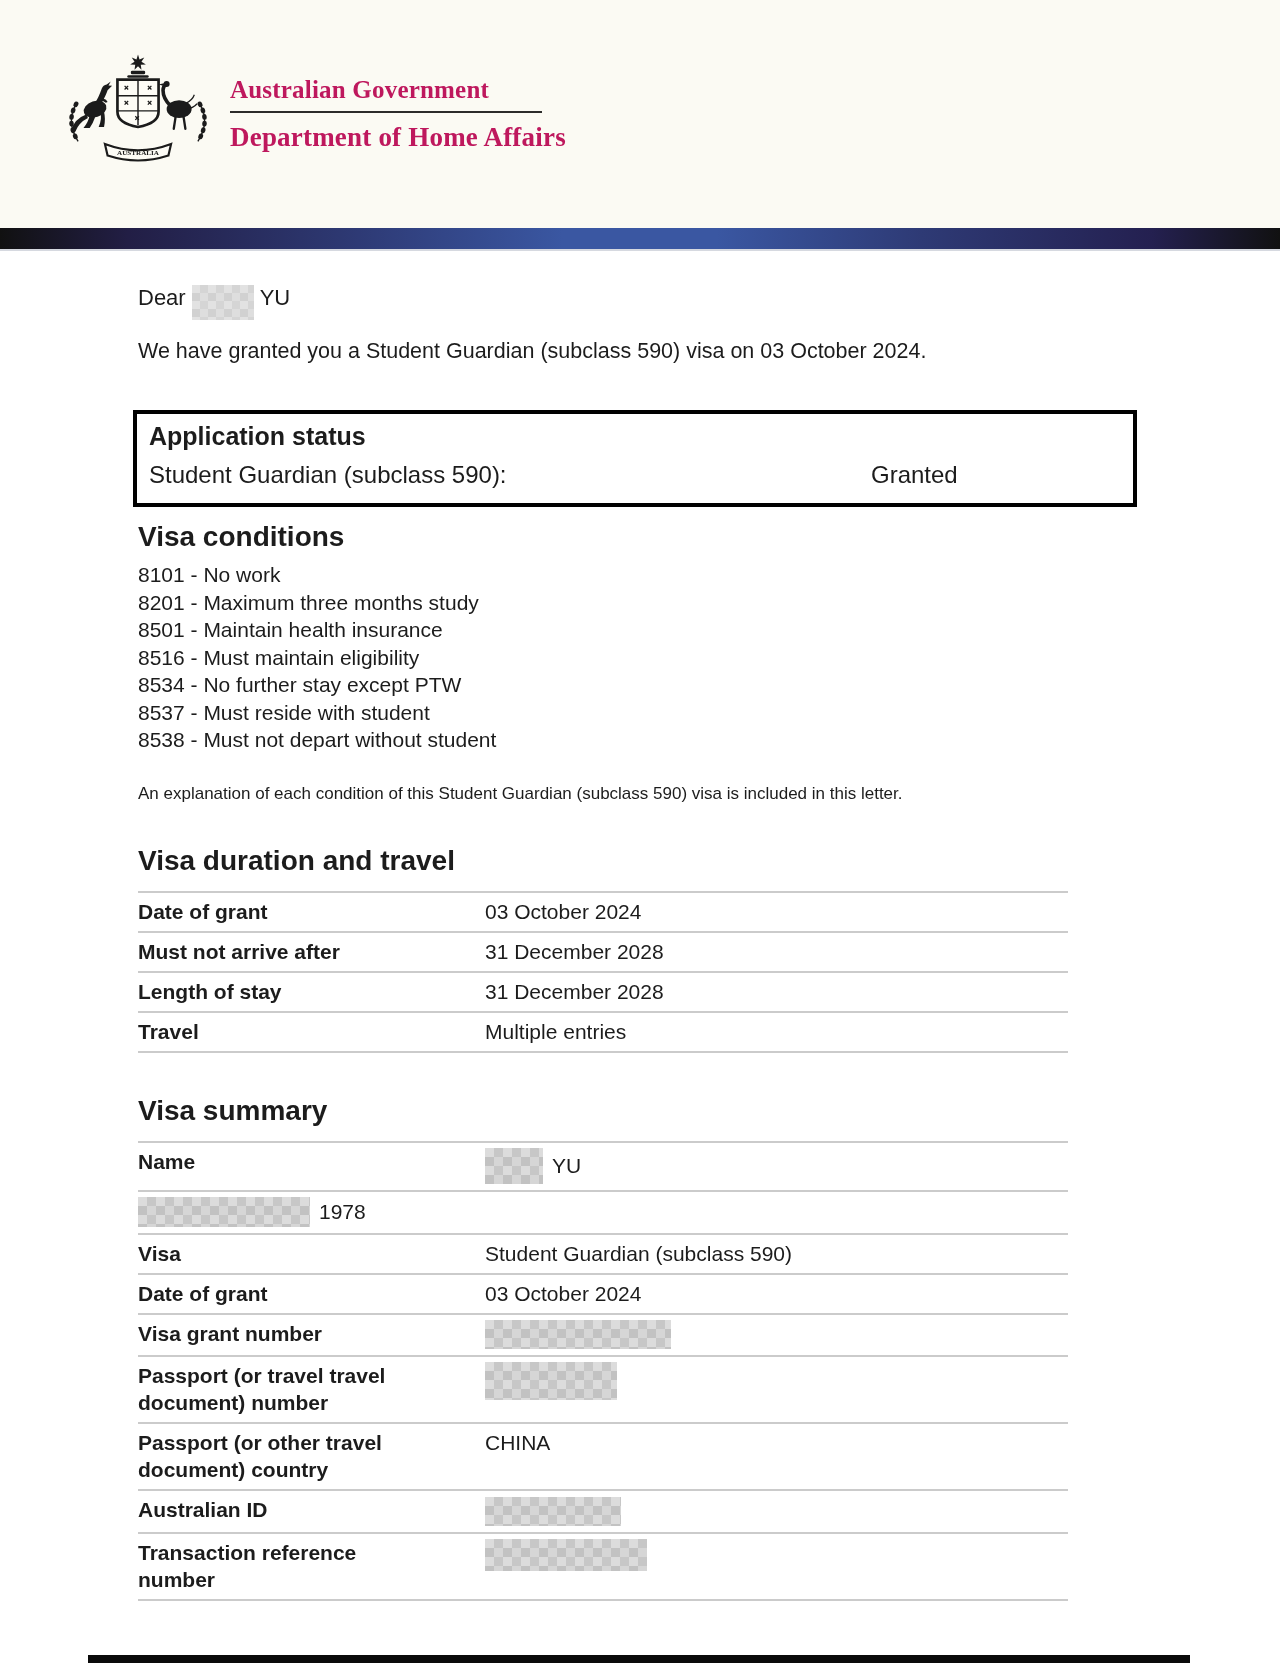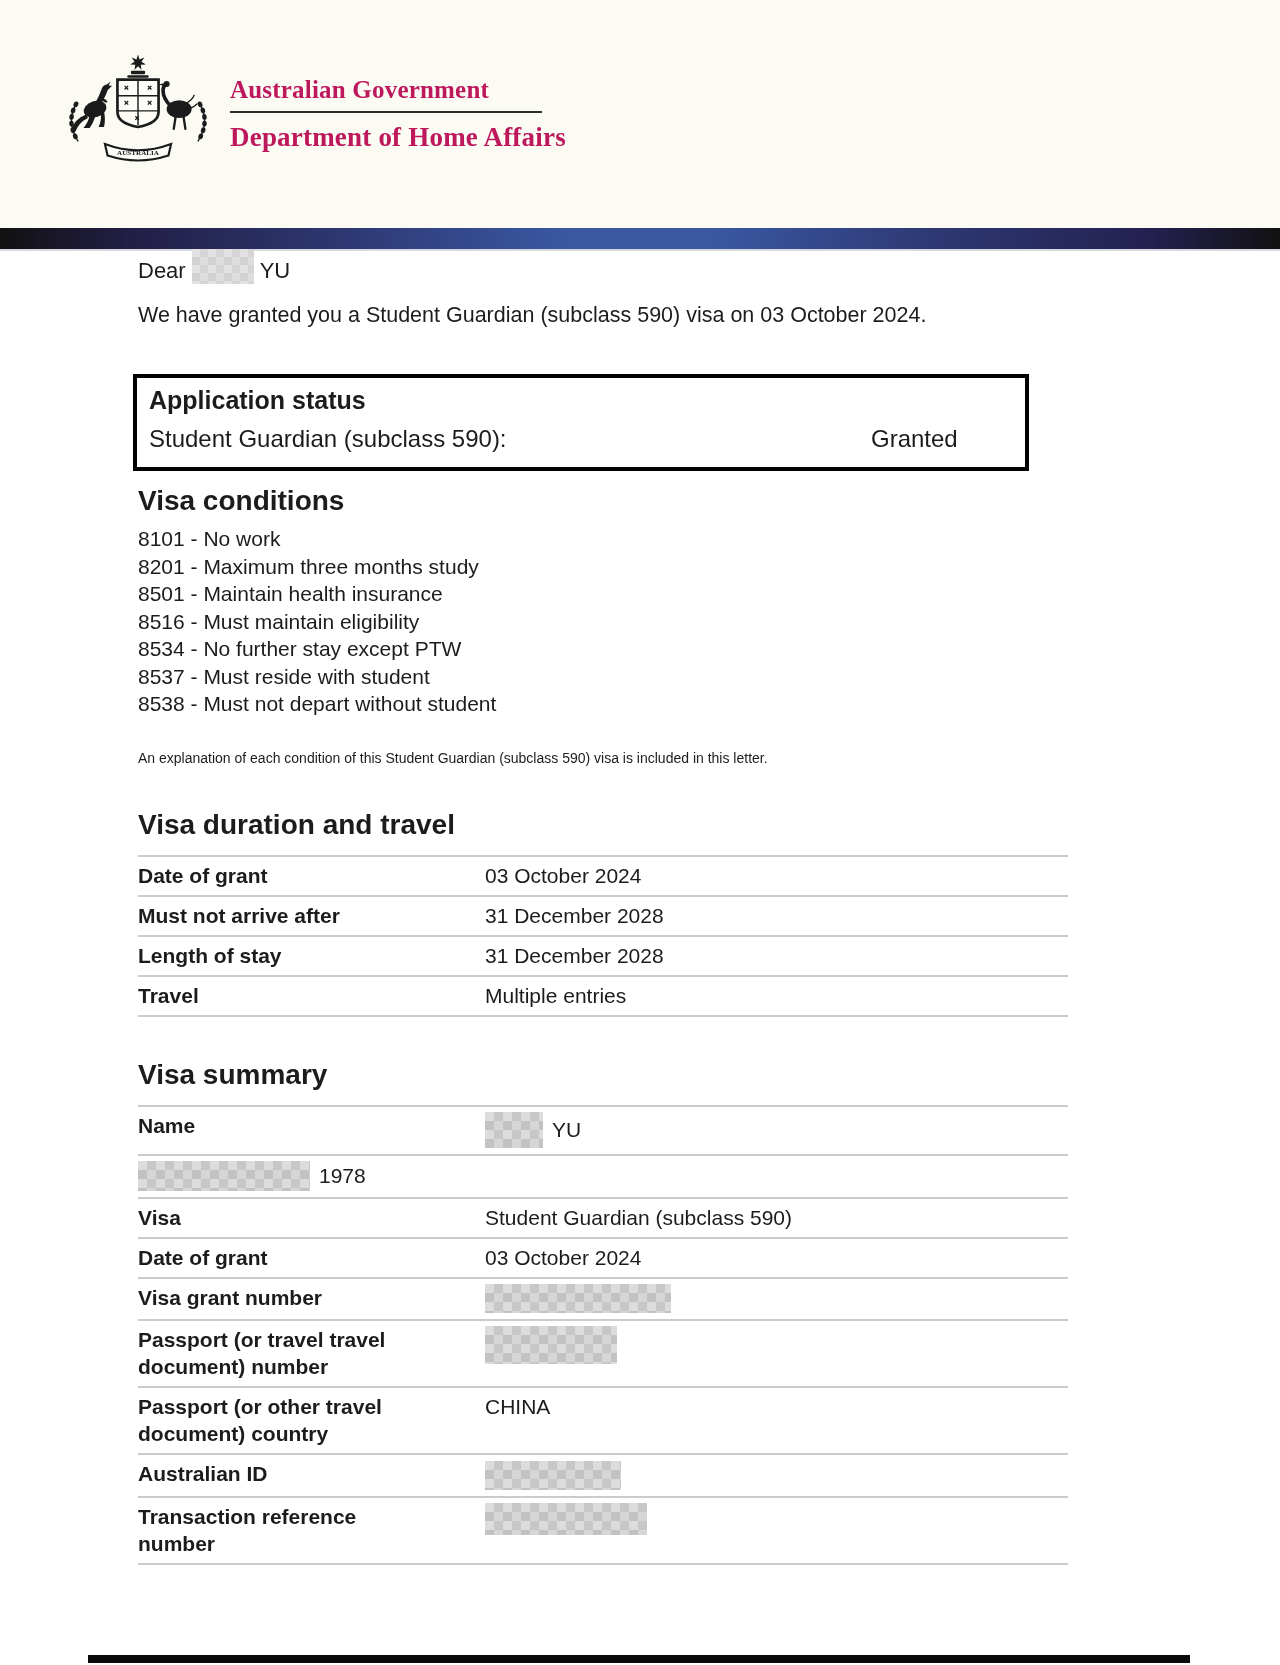--- a/index.html
+++ b/index.html
@@ -20,50 +20,50 @@
   
   .grad-bar {
     height:21px; width:100%;
     background:linear-gradient(90deg,
       #111111 0%, #221e45 10%, #2e3a75 28%, #3a57a2 44%,
       #3a57a2 56%, #2e3a75 72%, #242050 90%, #111111 100%);
     box-shadow:0 2px 0 #d6d9e0;
   }
   
   .content { margin-left:138px; width:930px; }
-  .greeting { font-size:22px; display:flex; align-items:flex-end; gap:6px; }
+  .greeting { margin-top:36px; font-size:22px; display:flex; align-items:flex-start; gap:6px; }
   .intro    { margin-top:19px; font-size:21.5px; }
   
   .redacted {
     display:inline-block; vertical-align:middle;
     background:conic-gradient(#c7c7c7 25%, #d6d6d6 0 50%, #c2c2c2 0 75%, #dcdcdc 0) 0 0/18px 18px;
   }
   .rd-light { background:conic-gradient(#d5d5d5 25%, #dedede 0 50%, #d1d1d1 0 75%, #e2e2e2 0) 0 0/16px 16px; }
   .rd-greeting { width:62px; height:35px; }
   .rd-name { width:58px; height:36px; }
   .rd-dob  { width:172px; height:30px; }
   .rd-vgn  { width:186px; height:29px; }
   .rd-passport { width:132px; height:38px; }
   .rd-appid { width:136px; height:29px; }
   .rd-trn  { width:162px; height:32px; }
   
   .status-box {
-    margin-top:46px; margin-left:-5px; width:896px;
+    margin-top:46px; margin-left:-5px; width:1004px;
     border:4px solid #000; padding:8px 12px 14px;
   }
   .status-title { font-size:25px; font-weight:bold; }
   .status-row { margin-top:10px; display:grid; grid-template-columns:700px auto; font-size:24px;gap:22px; }
   .status-granted { font-weight:normal; }
   
   .sec-h { margin-top:14px; font-size:28px; font-weight:bold; }
   .sec-h.mt-lg { margin-top:36px; }
   .sec-h.mt-xl { margin-top:42px; }
   .conditions { margin-top:8px; list-style:none; }
   .conditions li { font-size:21px; line-height:27.5px; }
-  .explanation { margin-top:25px; font-size:14px; line-height:30px; }
+  .explanation { margin-top:25px; font-size:17px; line-height:30px; }
   
   .kv-table { margin-top:14px; border-bottom:2px solid #cbcbcb; }
   .kv-row { display:grid; grid-template-columns:347px 1fr; border-top:2px solid #cbcbcb; padding:5px 0 6px; }
   .kv-row .kv-label { font-weight:bold; font-size:21px; line-height:27px; padding-right:70px; }
   .kv-row .kv-value { font-size:21px; line-height:27px; }
   .val-flex { display:flex; align-items:center; gap:9px; }
   
   .footer-bar { position:absolute; left:88px; top:1655px; width:1102px; height:8px; background:#0a0a0a; }
 </style>
 </head>

